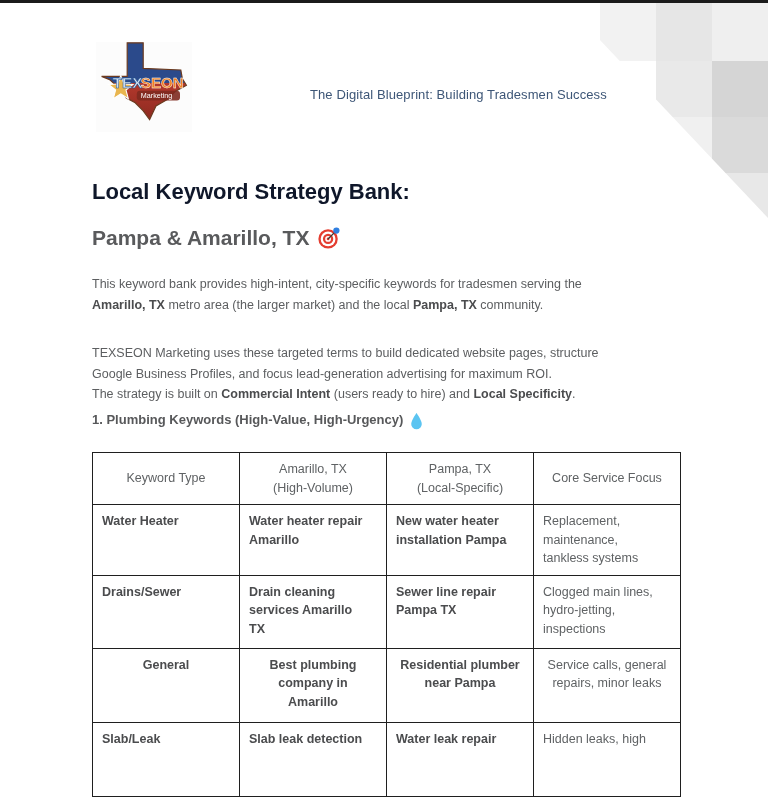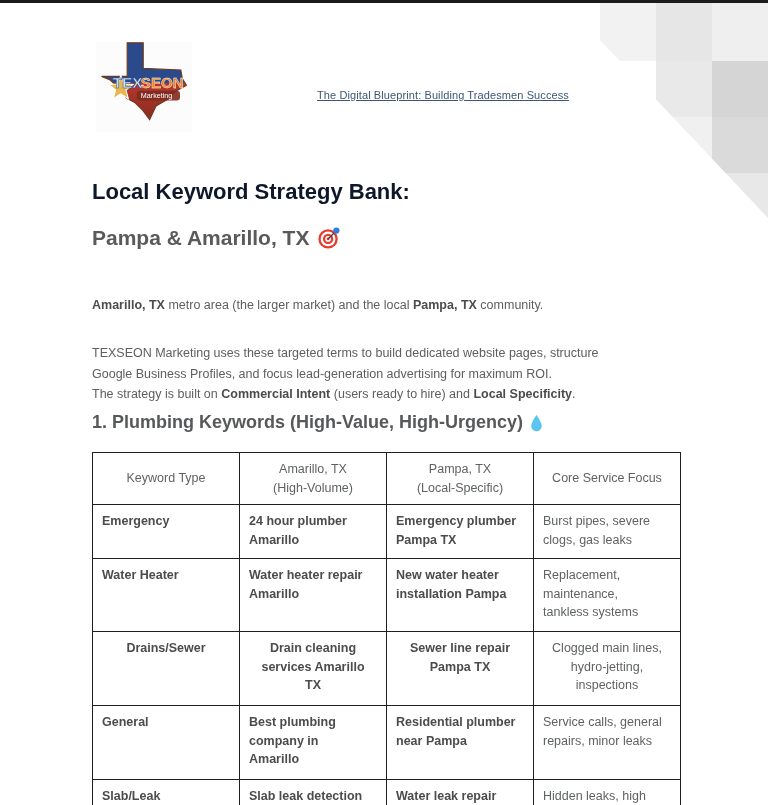--- a/index.html
+++ b/index.html
@@ -8,37 +8,37 @@
   body { position:relative; }
 
   .top-bar { position:absolute; top:0; left:0; width:768px; height:3px; background:#1b1b1b; }
 
   .corner-deco { position:absolute; top:3px; right:0; width:203px; height:215px; }
 
   .logo-box { position:absolute; left:96px; top:42px; width:96px; height:90px;
               background:#fcfcfc; display:flex; align-items:flex-start; justify-content:center; }
   .logo-box svg { width:88px; height:80px; }
 
-  .tagline { position:absolute; left:317px; top:88px; font-size:11px; line-height:14px;
-             color:#3d5677; letter-spacing:0.1px;text-decoration:underline; }
+  .tagline { position:absolute; left:310px; top:88px; font-size:13px; line-height:14px;
+             color:#3d5677; letter-spacing:0.1px; }
 
   .title-1 { position:absolute; left:92px; top:179px; font-size:22px; font-weight:bold;
              color:#0f172a; }
   .title-2 { position:absolute; left:92px; top:226px; font-size:21px; font-weight:bold;
              color:#595a5c; display:flex; align-items:flex-start; gap:8px; }
   .title-2 svg { width:24px; height:24px; }
 
   .para { position:absolute; left:92px; width:610px; font-size:12.5px; line-height:20.5px;
           color:#5c5e60; }
   .para strong { color:#4b4c4e; }
   .para-1 { top:274px; }
   .para-2 { top:343px; }
 
-  .section-h { position:absolute; left:92px; top:412px; font-size:18px; font-weight:bold;
-               color:#57585a; display:flex; align-items:center; gap:7px; }
+  .section-h { position:absolute; left:92px; top:412px; font-size:13px; font-weight:bold;
+               color:#57585a; display:flex; gap:7px; }
   .section-h svg { width:13px; height:18px; }
 
   table.kw-table { position:absolute; left:92px; top:452px; width:589px;
                    border-collapse:collapse; table-layout:fixed; }
   .kw-table th, .kw-table td { border:1px solid #1f1f1f; white-space:pre-line;
                                font-size:12.5px; }
   .kw-table th { height:52px; font-weight:normal; color:#5f6264; text-align:center;
                  vertical-align:middle; line-height:19px; padding:4px 6px; }
   .kw-table td { vertical-align:top; padding:7px 9px; line-height:18.5px; }
   .kw-table td.kw { font-weight:bold; color:#4b4c4e; }
@@ -104,21 +104,21 @@
     <circle cx="12" cy="14" r="10.5" fill="#e43d30"></circle>
     <circle cx="12" cy="14" r="8" fill="#ffffff"></circle>
     <circle cx="12" cy="14" r="5.6" fill="#e43d30"></circle>
     <circle cx="12" cy="14" r="3.1" fill="#ffffff"></circle>
     <circle cx="12" cy="14" r="1.5" fill="#e43d30"></circle>
     <line x1="12" y1="14" x2="21" y2="5" stroke="#3a3a3a" stroke-width="1.4"></line>
     <circle cx="21" cy="5" r="3.4" fill="#2f7fe0"></circle>
   </svg>
 </h1>
 
-<p class="para para-1"><br><strong>Amarillo, TX</strong><span> metro area (the larger market) and the local </span><strong>Pampa, TX</strong><span> community.</span></p>
+<p class="para para-1"><span>This keyword bank provides high-intent, city-specific keywords for tradesmen serving the</span><br><strong>Amarillo, TX</strong><span> metro area (the larger market) and the local </span><strong>Pampa, TX</strong><span> community.</span></p>
 <p class="para para-2"><span>TEXSEON Marketing uses these targeted terms to build dedicated website pages, structure</span><br><span>Google Business Profiles, and focus lead-generation advertising for maximum ROI.</span><br><span>The strategy is built on </span><strong>Commercial Intent</strong><span> (users ready to hire) and </span><strong>Local Specificity</strong><span>.</span></p>
 
 <h2 class="section-h">
   <span>1. Plumbing Keywords (High-Value, High-Urgency)</span>
   <svg viewBox="0 0 16 22" aria-hidden="true">
     <path d="M8 1 C8 1 1.5 10 1.5 14.6 a6.5 6.5 0 0 0 13 0 C14.5 10 8 1 8 1 Z" fill="#5bc4f1"></path>
   </svg>
 </h2>
 
 <table class="kw-table">
@@ -132,29 +132,20 @@
       <tr>
         <th>Keyword Type</th>
         <th>Amarillo, TX
 (High-Volume)</th>
         <th>Pampa, TX
 (Local-Specific)</th>
         <th>Core Service Focus</th>
       </tr>
     </thead>
   <tbody>
-      <tr>
-        <td class="kw">Emergency</td>
-        <td class="kw">24 hour plumber
-Amarillo</td>
-        <td class="kw">Emergency plumber
-Pampa TX</td>
-        <td class="svc">Burst pipes, severe
-clogs, gas leaks</td>
-      </tr>
       <tr>
         <td class="kw">Water Heater</td>
         <td class="kw">Water heater repair
 Amarillo</td>
         <td class="kw">New water heater
 installation Pampa</td>
         <td class="svc">Replacement,
 maintenance,
 tankless systems</td>
       </tr>

